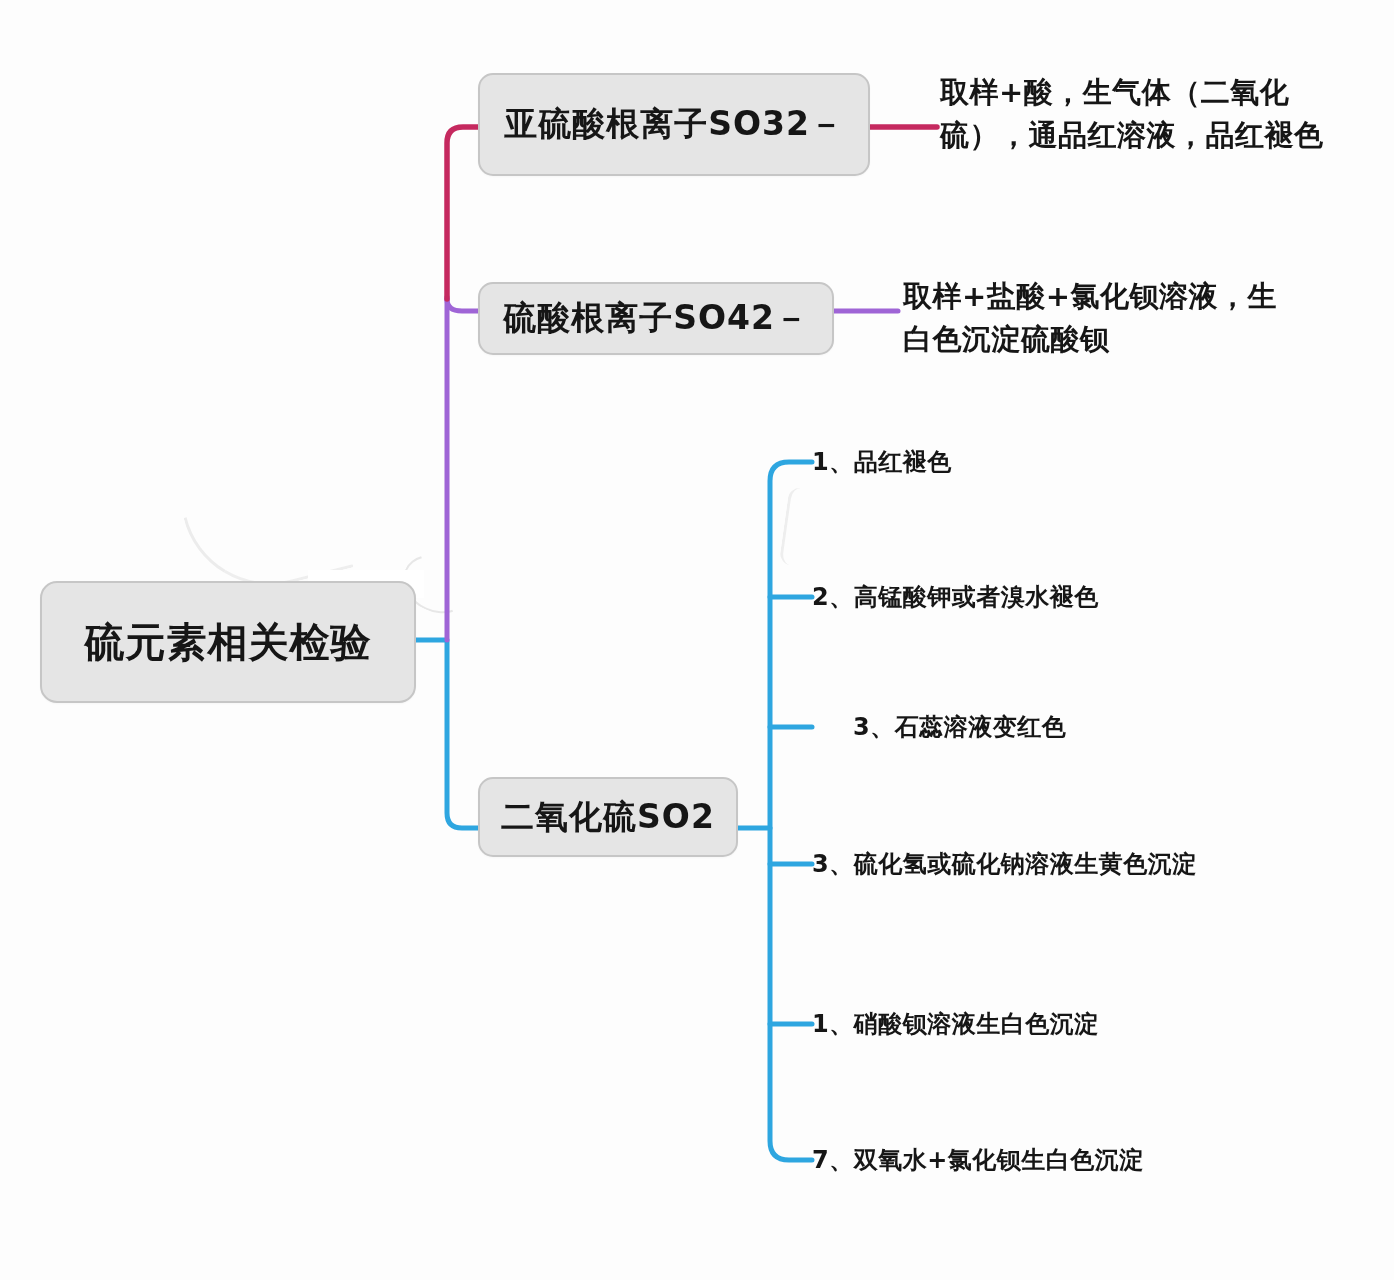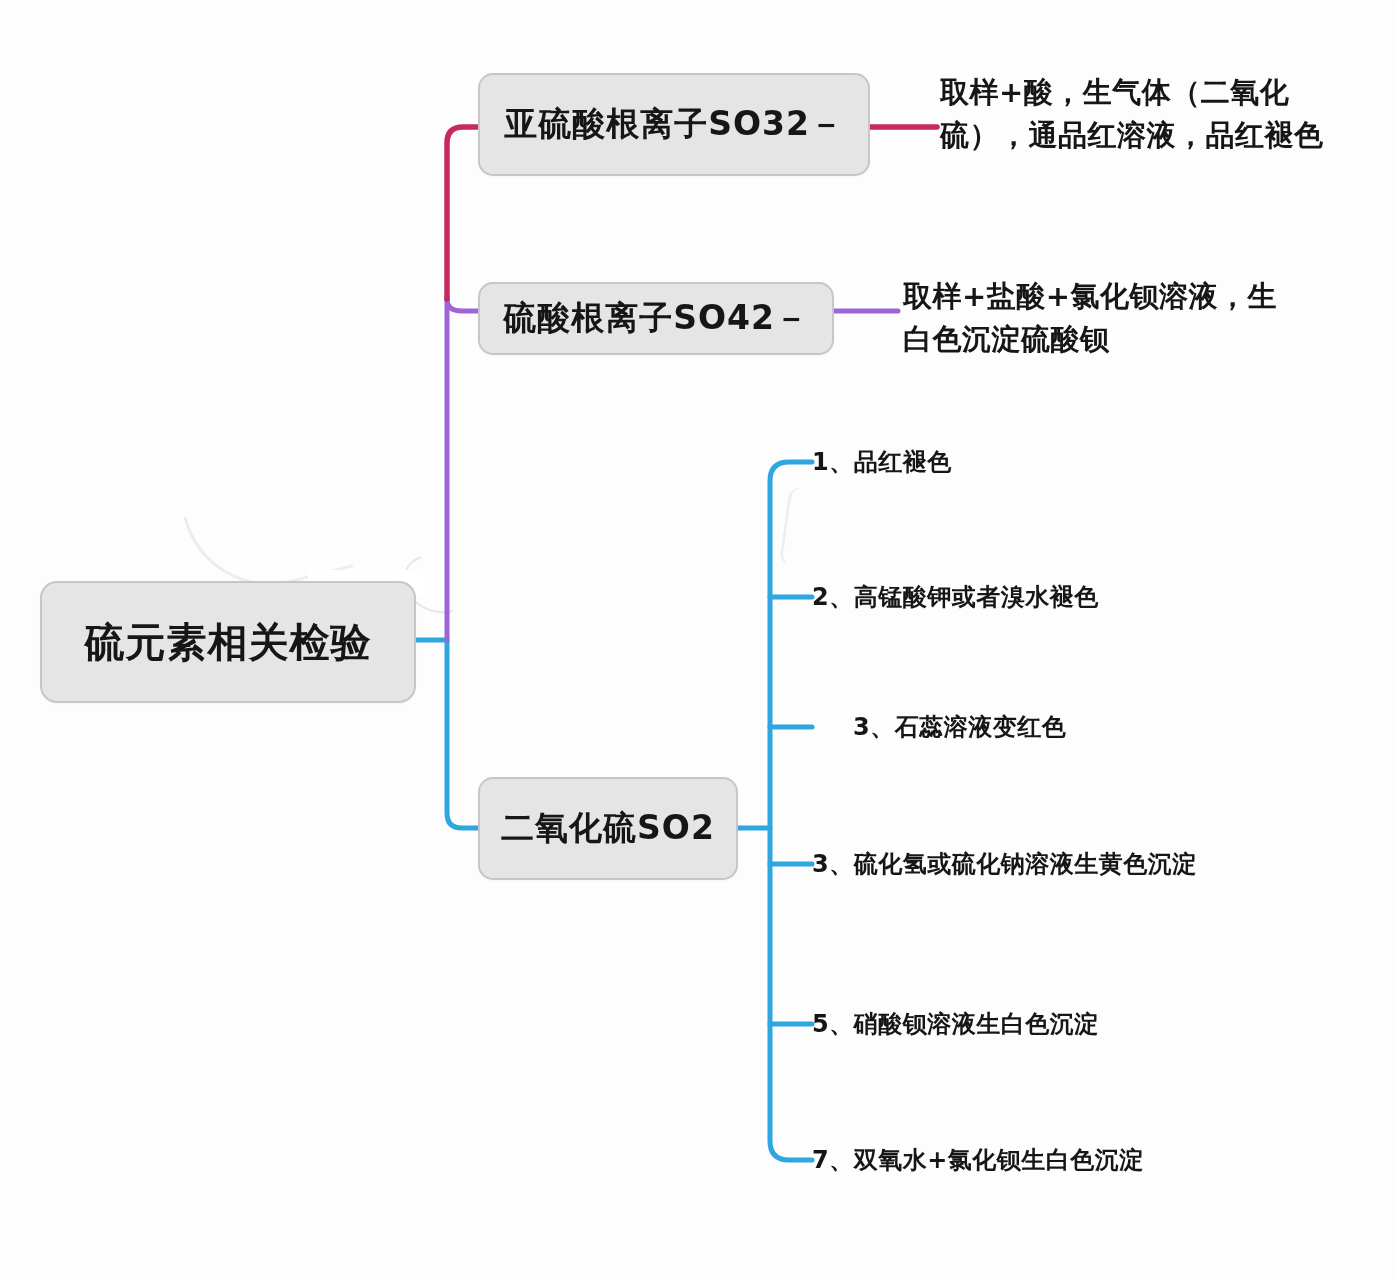--- a/index.html
+++ b/index.html
@@ -23,21 +23,21 @@
   .node-box .title{
     font-weight:700;
     white-space:nowrap;
     letter-spacing:1px;
   }
   .root-box{left:40px;top:581px;width:376px;height:122px;border-radius:17px;}
   .root-box .title{font-size:40px;text-align:right;}
   .branch-box .title{font-size:33px;}
   .box-sulfite{left:478px;top:73px;width:392px;height:103px;}
   .box-sulfate{left:478px;top:262px;width:356px;height:73px;margin-top:20px;}
-  .box-so2{left:478px;top:777px;width:260px;height:103px;}
+  .box-so2{left:478px;top:777px;width:260px;height:80px;}
   .note-text{
     position:absolute;z-index:3;
     font-size:29px;font-weight:600;
     line-height:43px;
     letter-spacing:0.5px;
   }
   .note-sulfite{left:940px;top:71px;width:400px;}
   .note-sulfate{left:903px;top:275px;width:392px;}
   .so2-item{
     position:absolute;z-index:3;
@@ -110,16 +110,16 @@
   <div class="note-text note-sulfate">取样+盐酸+氯化钡溶液，生白色沉淀硫酸钡</div>
 
   <div class="node-box branch-box box-so2">
     <span class="title">二氧化硫SO2</span>
   </div>
 
   <div class="so2-item item-0">1、品红褪色</div>
   <div class="so2-item item-1">2、高锰酸钾或者溴水褪色</div>
   <div class="so2-item item-2">3、石蕊溶液变红色</div>
   <div class="so2-item item-3">3、硫化氢或硫化钠溶液生黄色沉淀</div>
-  <div class="so2-item item-4">5、硝酸钡溶液生白色沉淀</div>
+  <div class="so2-item item-4">1、硝酸钡溶液生白色沉淀</div>
   <div class="so2-item item-5">7、双氧水+氯化钡生白色沉淀</div>
 
 </div>
 
 </body></html>

